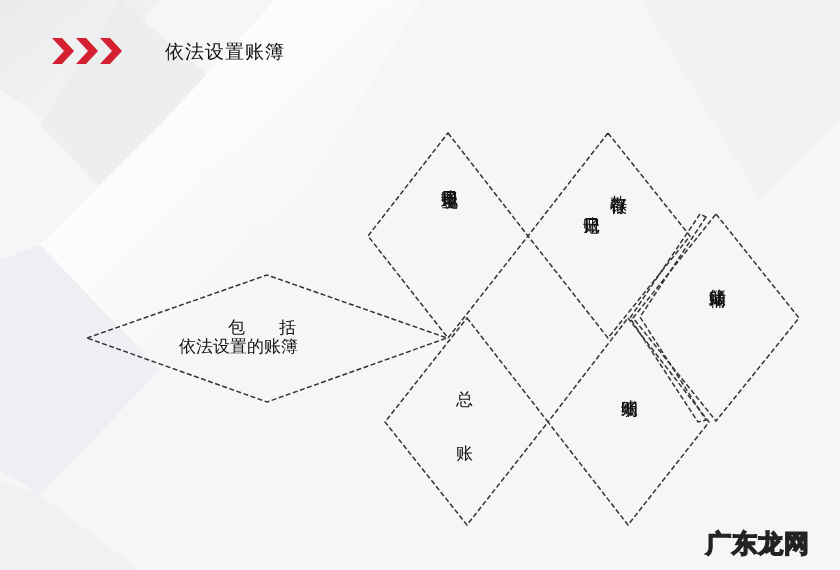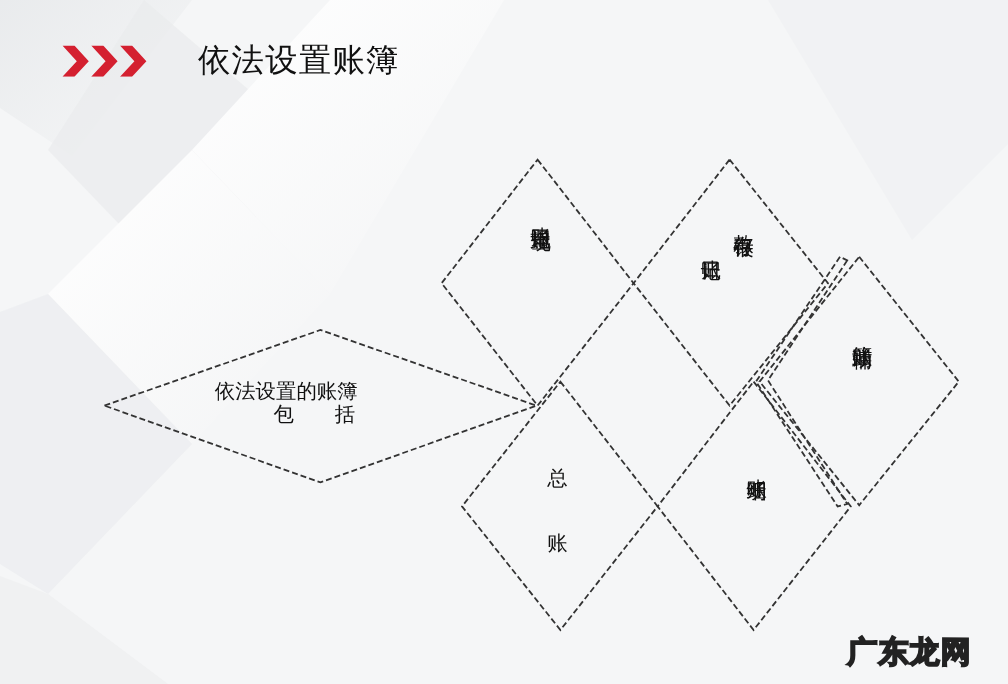--- a/index.html
+++ b/index.html
@@ -1,21 +1,21 @@
 <!DOCTYPE html>
 <html><head>
 <meta charset="utf-8">
 <style>
   html,body{margin:0;padding:0;}
   body{width:840px;height:570px;overflow:hidden;position:relative;
        font-family:"DejaVu Sans","Liberation Sans",sans-serif;background:#f4f5f6;}
   .bg{position:absolute;inset:0;}
   .header{position:absolute;left:0;top:0;width:840px;height:100px;}
   .chevrons{position:absolute;left:52px;top:38px;width:75px;height:26px;}
-  .title{position:absolute;left:165px;top:34px;font-size:27px;color:#111;letter-spacing:1px;line-height:34px;}
+  .title{position:absolute;left:165px;top:34px;font-size:19px;color:#111;letter-spacing:1px;line-height:34px;}
   svg.diagram{position:absolute;left:0;top:0;}
   .lbl{position:absolute;color:#111;font-size:17px;line-height:19px;}
   .vert{writing-mode:vertical-rl;text-orientation:upright;letter-spacing:-1px;}
   .watermark{position:absolute;left:706px;top:527px;font-size:25px;font-weight:bold;color:#0c4a6e;
     -webkit-text-stroke:1.5px #222;letter-spacing:1px;}
 </style>
 </head>
 <body>
 
 <svg class="bg" width="840" height="570" viewBox="0 0 840 570">
@@ -52,22 +52,22 @@
   <polygon points="87,338 267,275 447,338 267,402"></polygon>
   <polygon points="448,133 528,236 448,338 368,236"></polygon>
   <polygon points="608,133 690,236 608,338 528,236"></polygon>
   <polygon points="716,214 799,318 716,421 633,318"></polygon>
   <polygon points="706,217 640,317 706,420 698,422 630,318 700,214"></polygon>
   <polygon points="467,318 548,422 467,525 385,422"></polygon>
   <polygon points="628,318 709,422 628,525 548,422"></polygon>
 </svg>
 
 <div class="lbl" style="left:148px;top:318px;width:150px;text-align:right;">
+  <div style="padding-right:2px;">包　　括</div>
   <div>依法设置的账簿</div>
-  <div style="padding-right:2px;">包　　括</div>
 </div>
 
 <div class="lbl vert" style="left:440px;top:180px;">现金日记账</div>
 
 <div class="lbl vert" style="left:609px;top:185px;">银行存款</div>
 <div class="lbl vert" style="left:582px;top:205px;">日记账</div>
 
 <div class="lbl vert" style="left:708px;top:278px;">辅助账簿</div>
 
 <div class="lbl" style="left:456px;top:390px;">总</div>

